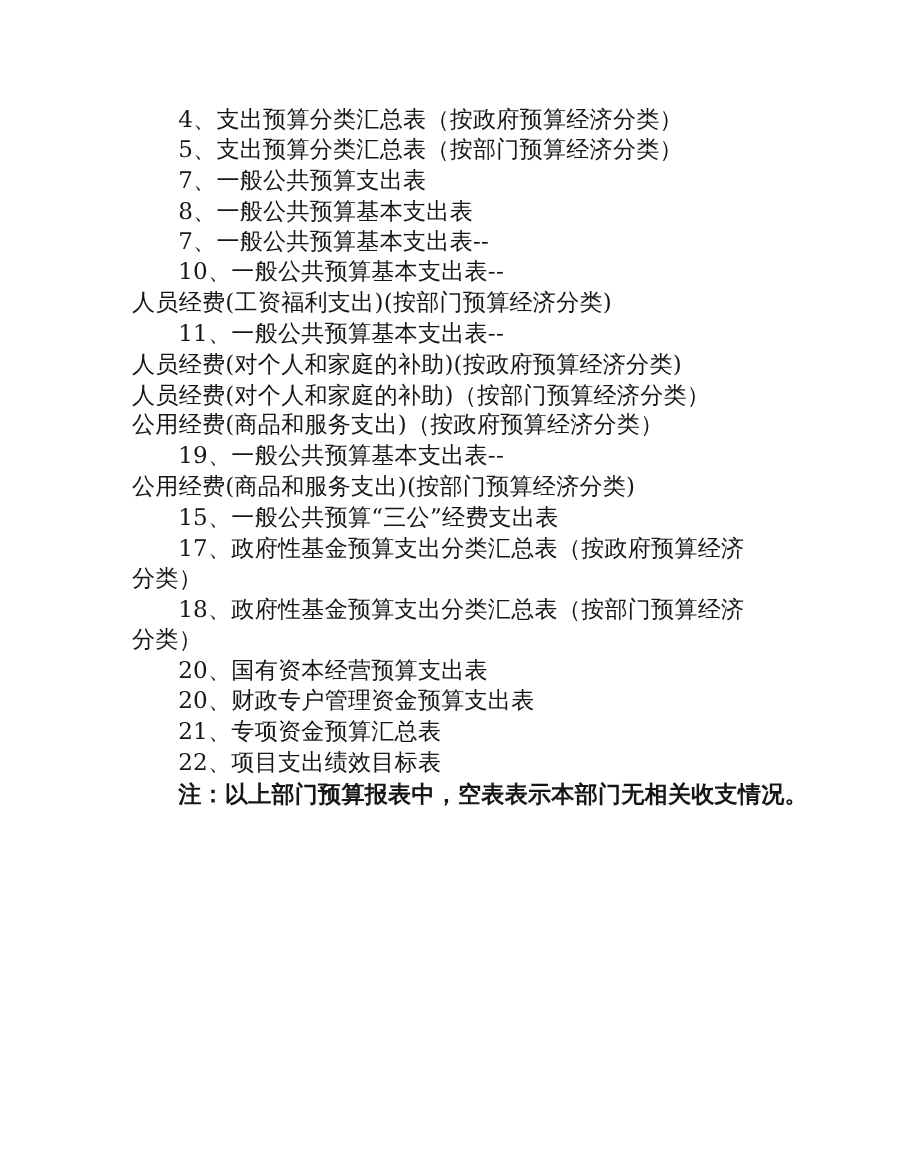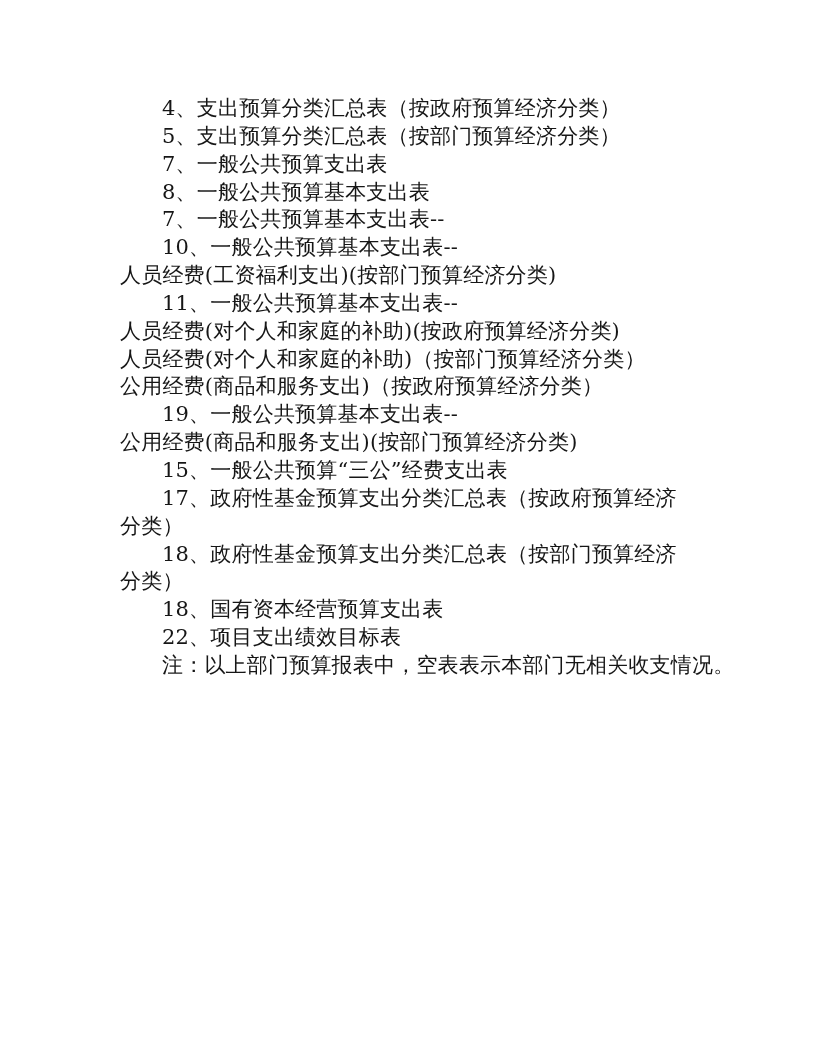--- a/index.html
+++ b/index.html
@@ -26,21 +26,21 @@
     font-size: 21px;
     height: 27.85px;
     line-height: 27.85px;
     white-space: nowrap;
     letter-spacing: 0.2px;
   }
   .line.indent {
     text-indent: 42px;
   }
   .line.bold {
-    font-weight: normal;
+    font-weight: bold;
   }
 </style>
 </head>
 <body>
 
 <div class="page">
   <div class="content">
       <div class="line indent">4、支出预算分类汇总表（按政府预算经济分类）</div>
       <div class="line indent">5、支出预算分类汇总表（按部门预算经济分类）</div>
       <div class="line indent">7、一般公共预算支出表</div>
@@ -52,17 +52,19 @@
       <div class="line">人员经费(对个人和家庭的补助)(按政府预算经济分类)</div>
       <div class="line">人员经费(对个人和家庭的补助)（按部门预算经济分类）</div>
       <div class="line">公用经费(商品和服务支出)（按政府预算经济分类）</div>
       <div class="line indent">19、一般公共预算基本支出表--</div>
       <div class="line">公用经费(商品和服务支出)(按部门预算经济分类)</div>
       <div class="line indent">15、一般公共预算“三公”经费支出表</div>
       <div class="line indent">17、政府性基金预算支出分类汇总表（按政府预算经济</div>
       <div class="line">分类）</div>
       <div class="line indent">18、政府性基金预算支出分类汇总表（按部门预算经济</div>
       <div class="line">分类）</div>
-      <div class="line indent">18、国有资本经营预算支出表</div>
+      <div class="line indent">20、国有资本经营预算支出表</div>
+      <div class="line indent">20、财政专户管理资金预算支出表</div>
+      <div class="line indent">21、专项资金预算汇总表</div>
       <div class="line indent">22、项目支出绩效目标表</div>
       <div class="line indent bold">注：以上部门预算报表中，空表表示本部门无相关收支情况。</div>
     </div>
 </div>
 
 </body></html>

